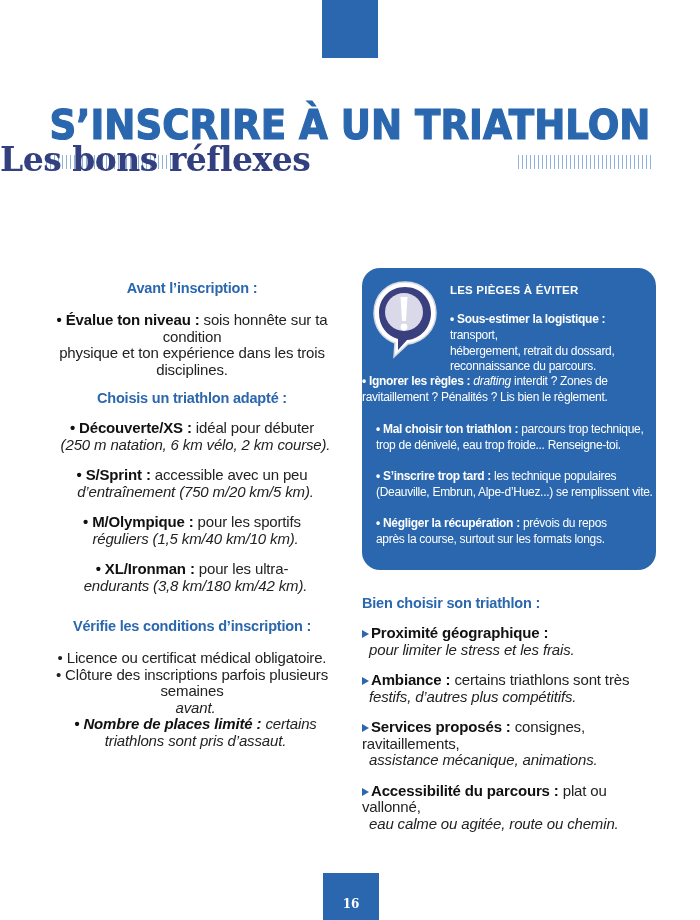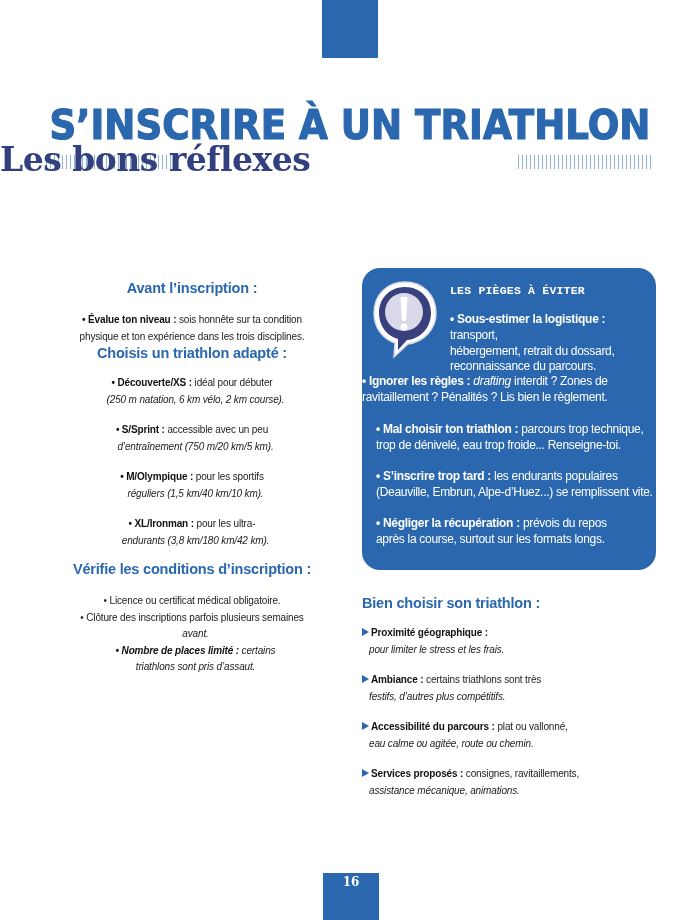--- a/index.html
+++ b/index.html
@@ -35,57 +35,57 @@
     font-size: 33px; color: #33407f; letter-spacing: -0.5px;
   }
 
   .col-left { position: absolute; left: 47px; top: 280px; width: 290px; text-align: center; }
   .col-right { position: absolute; left: 362px; top: 595px; width: 300px; }
   .section-heading {
     font-weight: bold; color: #2a67ae; font-size: 14.5px; margin: 0;
     letter-spacing: -0.2px;
   }
   .para {
-    font-size: 10px; line-height: 16.5px; color: #222; margin: 0;
+    font-size: 15px; line-height: 16.5px; color: #222; margin: 0;
     letter-spacing: -0.15px;
   }
   .para b { color: #111; }
   .indent { padding-left: 7px; font-style: italic; }
 
   .box {
     position: absolute; left: 362px; top: 268px; width: 294px; height: 302px;
     background: #2a67ae; border-radius: 18px;
   }
   .box-icon {
     position: absolute; left: 8px; top: 10px; width: 70px; height: 82px;
   }
   .box-title {
     position: absolute; left: 88px; top: 16px;
-    font-family: Liberation Mono, monospace; font-weight: bold; font-size: 11.5px;
+    font-family: Liberation Sans, sans-serif; font-weight: bold; font-size: 11.5px;
     color: #ffffff; letter-spacing: 0.2px;
   }
   .box-text {
     position: absolute; color: #ffffff;
     font-family: "Liberation Sans", sans-serif; font-size: 12px; line-height: 15.8px;
     letter-spacing: -0.3px;
   }
   .box-text b { font-weight: bold; }
 
   .arrow {
     display: inline-block; width: 0; height: 0;
     border-top: 4.5px solid transparent; border-bottom: 4.5px solid transparent;
     border-left: 7px solid #2a67ae; margin-right: 2px; vertical-align: 0px;
   }
 
   .page-num-box {
     position: absolute; left: 323px; top: 873px; width: 56px; height: 47px;
     background: #2a67ae;
   }
   .page-num {
-    position: absolute; left: 0; top: 2px; width: 56px; text-align: center;
+    position: absolute; left: 0; top: 24px; width: 56px; text-align: center;
     font-family: "DejaVu Serif", serif; font-weight: bold; font-size: 12px; color: #ffffff;
   }
 </style>
 </head>
 <body>
 
 <div class="top-tab"></div>
 
 <div class="title-main">S’INSCRIRE À UN TRIATHLON</div>
 <div class="subtitle-row">
@@ -95,40 +95,40 @@
 </div>
 
 <div class="col-left">
   <p class="section-heading" style="margin-top:0">Avant l’inscription :</p>
 
   <p class="para" style="margin-top:16px">
     <b>• Évalue ton niveau :</b><span> sois honnête sur ta condition</span><br>
     <span>physique et ton expérience dans les trois disciplines.</span>
   </p>
 
-  <p class="section-heading" style="">Choisis un triathlon adapté :</p>
+  <p class="section-heading" style="margin-top:12px">Choisis un triathlon adapté :</p>
 
   <p class="para" style="margin-top:14px">
     <b>• Découverte/XS :</b><span> idéal pour débuter</span><br>
     <span class="indent">(250 m natation, 6 km vélo, 2 km course).</span>
   </p>
   <p class="para" style="margin-top:14px">
     <b>• S/Sprint :</b><span> accessible avec un peu</span><br>
     <span class="indent">d’entraînement (750 m/20 km/5 km).</span>
   </p>
   <p class="para" style="margin-top:14px">
     <b>• M/Olympique :</b><span> pour les sportifs</span><br>
     <span class="indent">réguliers (1,5 km/40 km/10 km).</span>
   </p>
   <p class="para" style="margin-top:14px">
     <b>• XL/Ironman :</b><span> pour les ultra-</span><br>
     <span class="indent">endurants (3,8 km/180 km/42 km).</span>
   </p>
 
-  <p class="section-heading" style="margin-top:12px">Vérifie les conditions d’inscription :</p>
+  <p class="section-heading" style="margin-top:24px">Vérifie les conditions d’inscription :</p>
 
   <p class="para" style="margin-top:16px">
     <span>• Licence ou certificat médical obligatoire.</span><br>
     <span>• Clôture des inscriptions parfois plusieurs semaines</span><br>
     <span class="indent">avant.</span><br>
     <span class="indent"><b>• Nombre de places limité :</b><span> certains</span></span><br>
     <span class="indent">triathlons sont pris d’assaut.</span>
   </p>
 </div>
 
@@ -149,45 +149,45 @@
   </div>
   <div class="box-text" style="left:0; top:106px; width:276px;">
     <b>• Ignorer les règles :</b> <i>drafting</i><span> interdit ? Zones de</span><br>
     <span>ravitaillement ? Pénalités ? Lis bien le règlement.</span>
   </div>
   <div class="box-text" style="left:14px; top:154px; width:276px;">
     <b>• Mal choisir ton triathlon :</b><span> parcours trop technique,</span><br>
     <span>trop de dénivelé, eau trop froide... Renseigne-toi.</span>
   </div>
   <div class="box-text" style="left:14px; top:201px; width:280px;">
-    <b>• S’inscrire trop tard :</b><span> les endurants populaires</span><br>
+    <b>• S’inscrire trop tard :</b><span> les technique populaires</span><br>
     <span>(Deauville, Embrun, Alpe-d’Huez...) se remplissent vite.</span>
   </div>
   <div class="box-text" style="left:14px; top:248px; width:276px;">
     <b>• Négliger la récupération :</b><span> prévois du repos</span><br>
     <span>après la course, surtout sur les formats longs.</span>
   </div>
 </div>
 
 <div class="col-right">
   <p class="section-heading">Bien choisir son triathlon :</p>
 
   <p class="para" style="margin-top:14px">
     <span class="arrow"></span><b>Proximité géographique :</b><span></span><br>
     <span class="indent">pour limiter le stress et les frais.</span>
   </p>
   <p class="para" style="margin-top:14px">
     <span class="arrow"></span><b>Ambiance :</b><span> certains triathlons sont très</span><br>
     <span class="indent">festifs, d’autres plus compétitifs.</span>
   </p>
   <p class="para" style="margin-top:14px">
+    <span class="arrow"></span><b>Services proposés :</b><span> consignes, ravitaillements,</span><br>
+    <span class="indent">assistance mécanique, animations.</span>
+  </p>
+  <p class="para" style="margin-top:14px">
     <span class="arrow"></span><b>Accessibilité du parcours :</b><span> plat ou vallonné,</span><br>
     <span class="indent">eau calme ou agitée, route ou chemin.</span>
-  </p>
-  <p class="para" style="margin-top:14px">
-    <span class="arrow"></span><b>Services proposés :</b><span> consignes, ravitaillements,</span><br>
-    <span class="indent">assistance mécanique, animations.</span>
   </p>
 </div>
 
 <div class="page-num-box">
   <div class="page-num">16</div>
 </div>
 
 </body></html>

